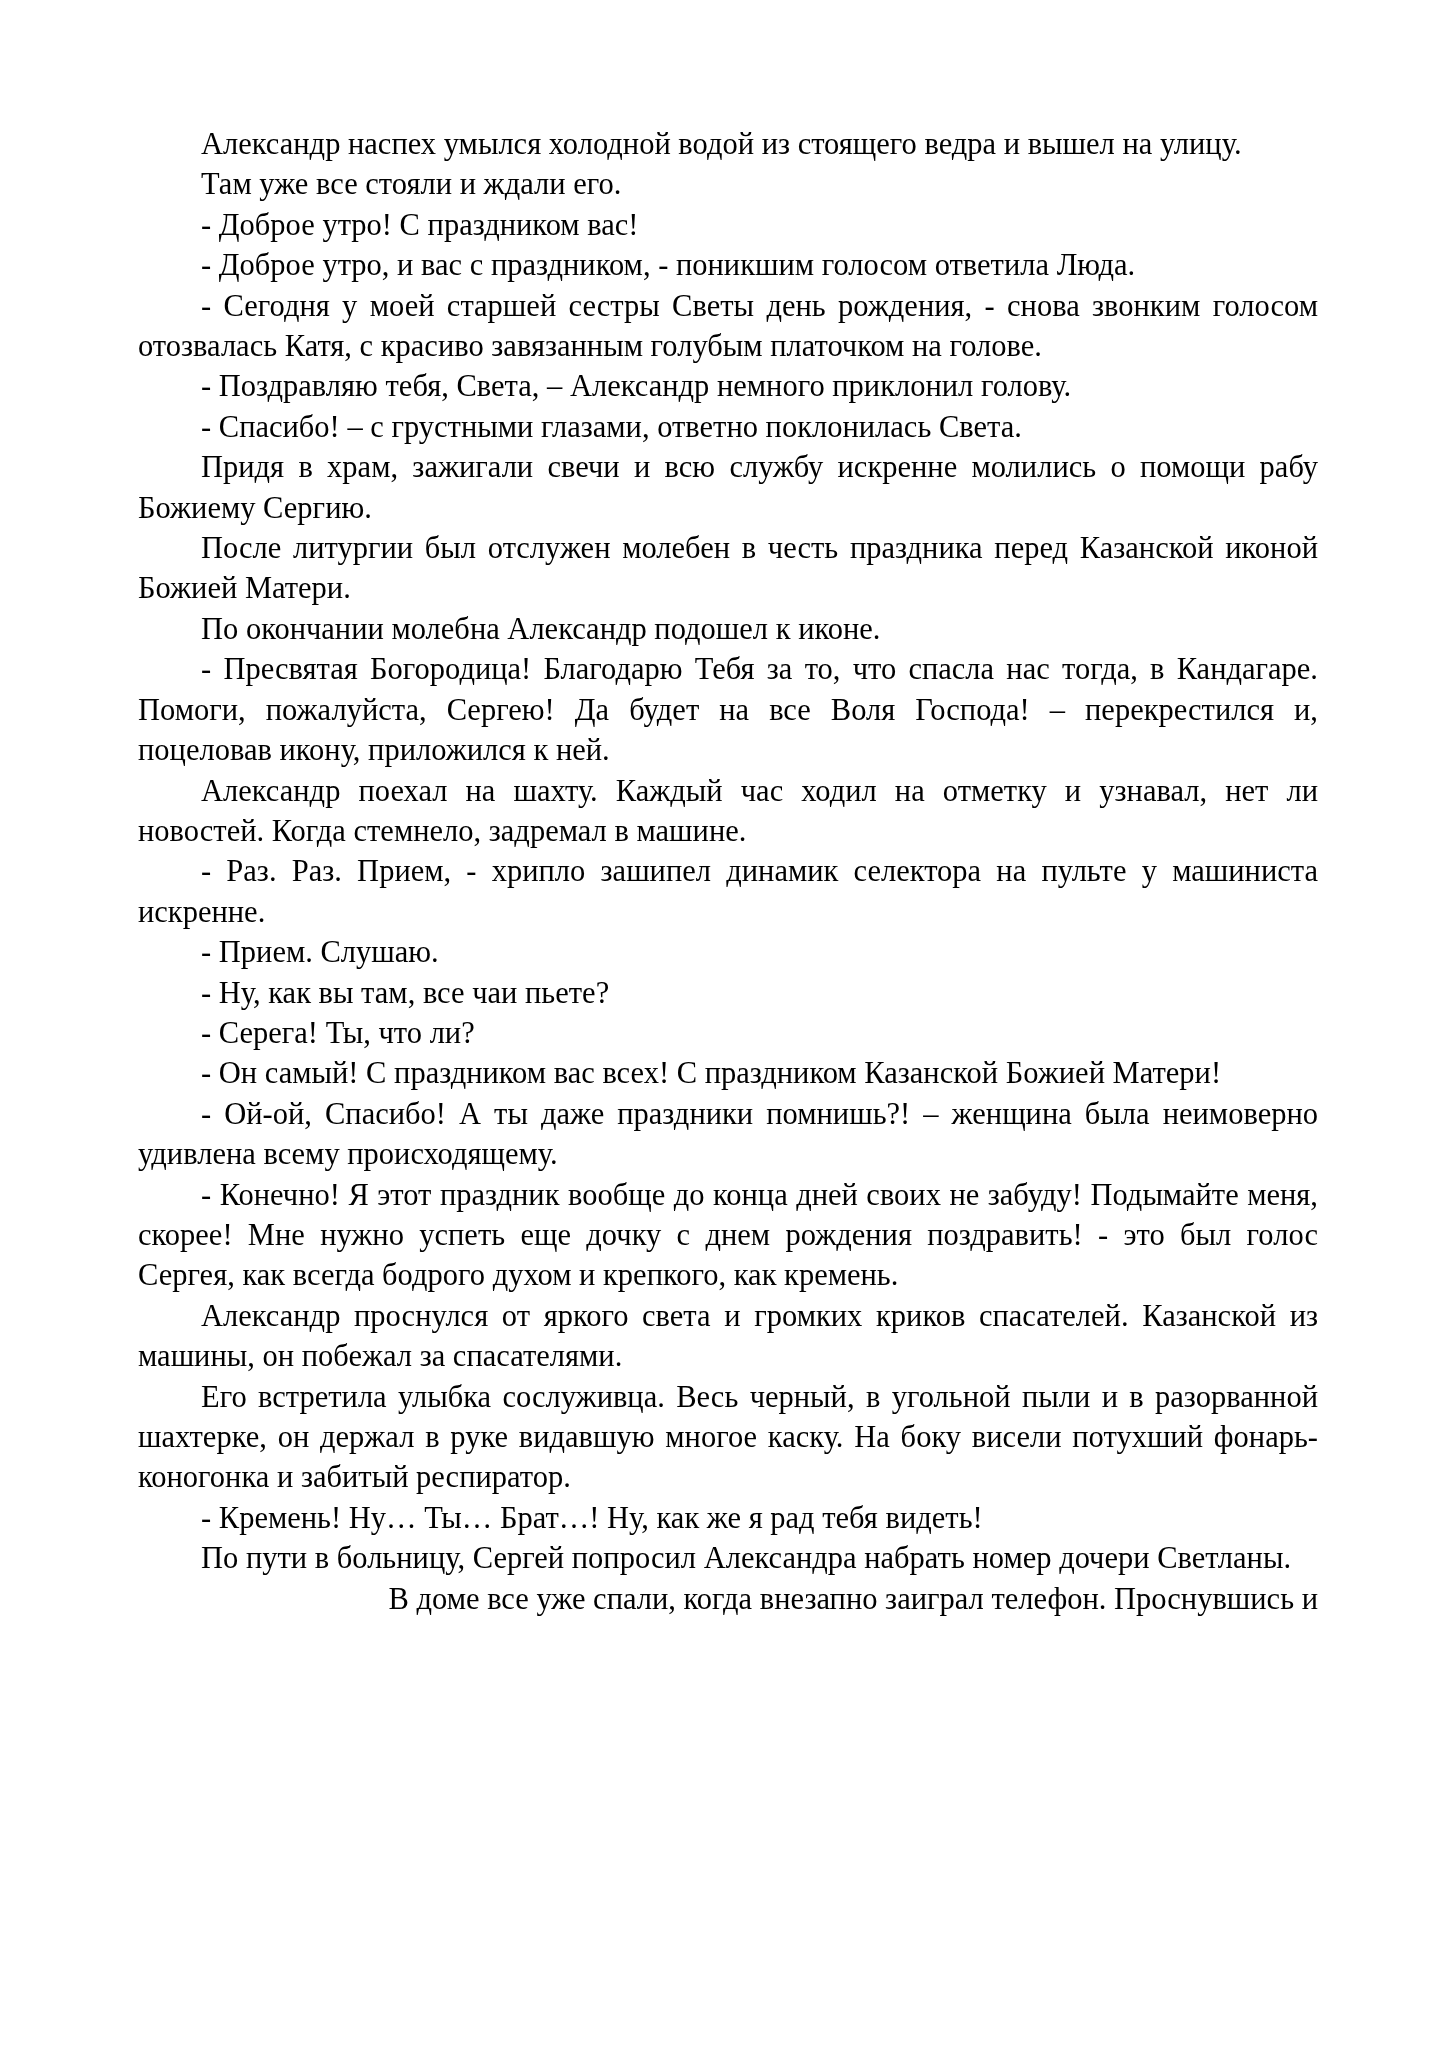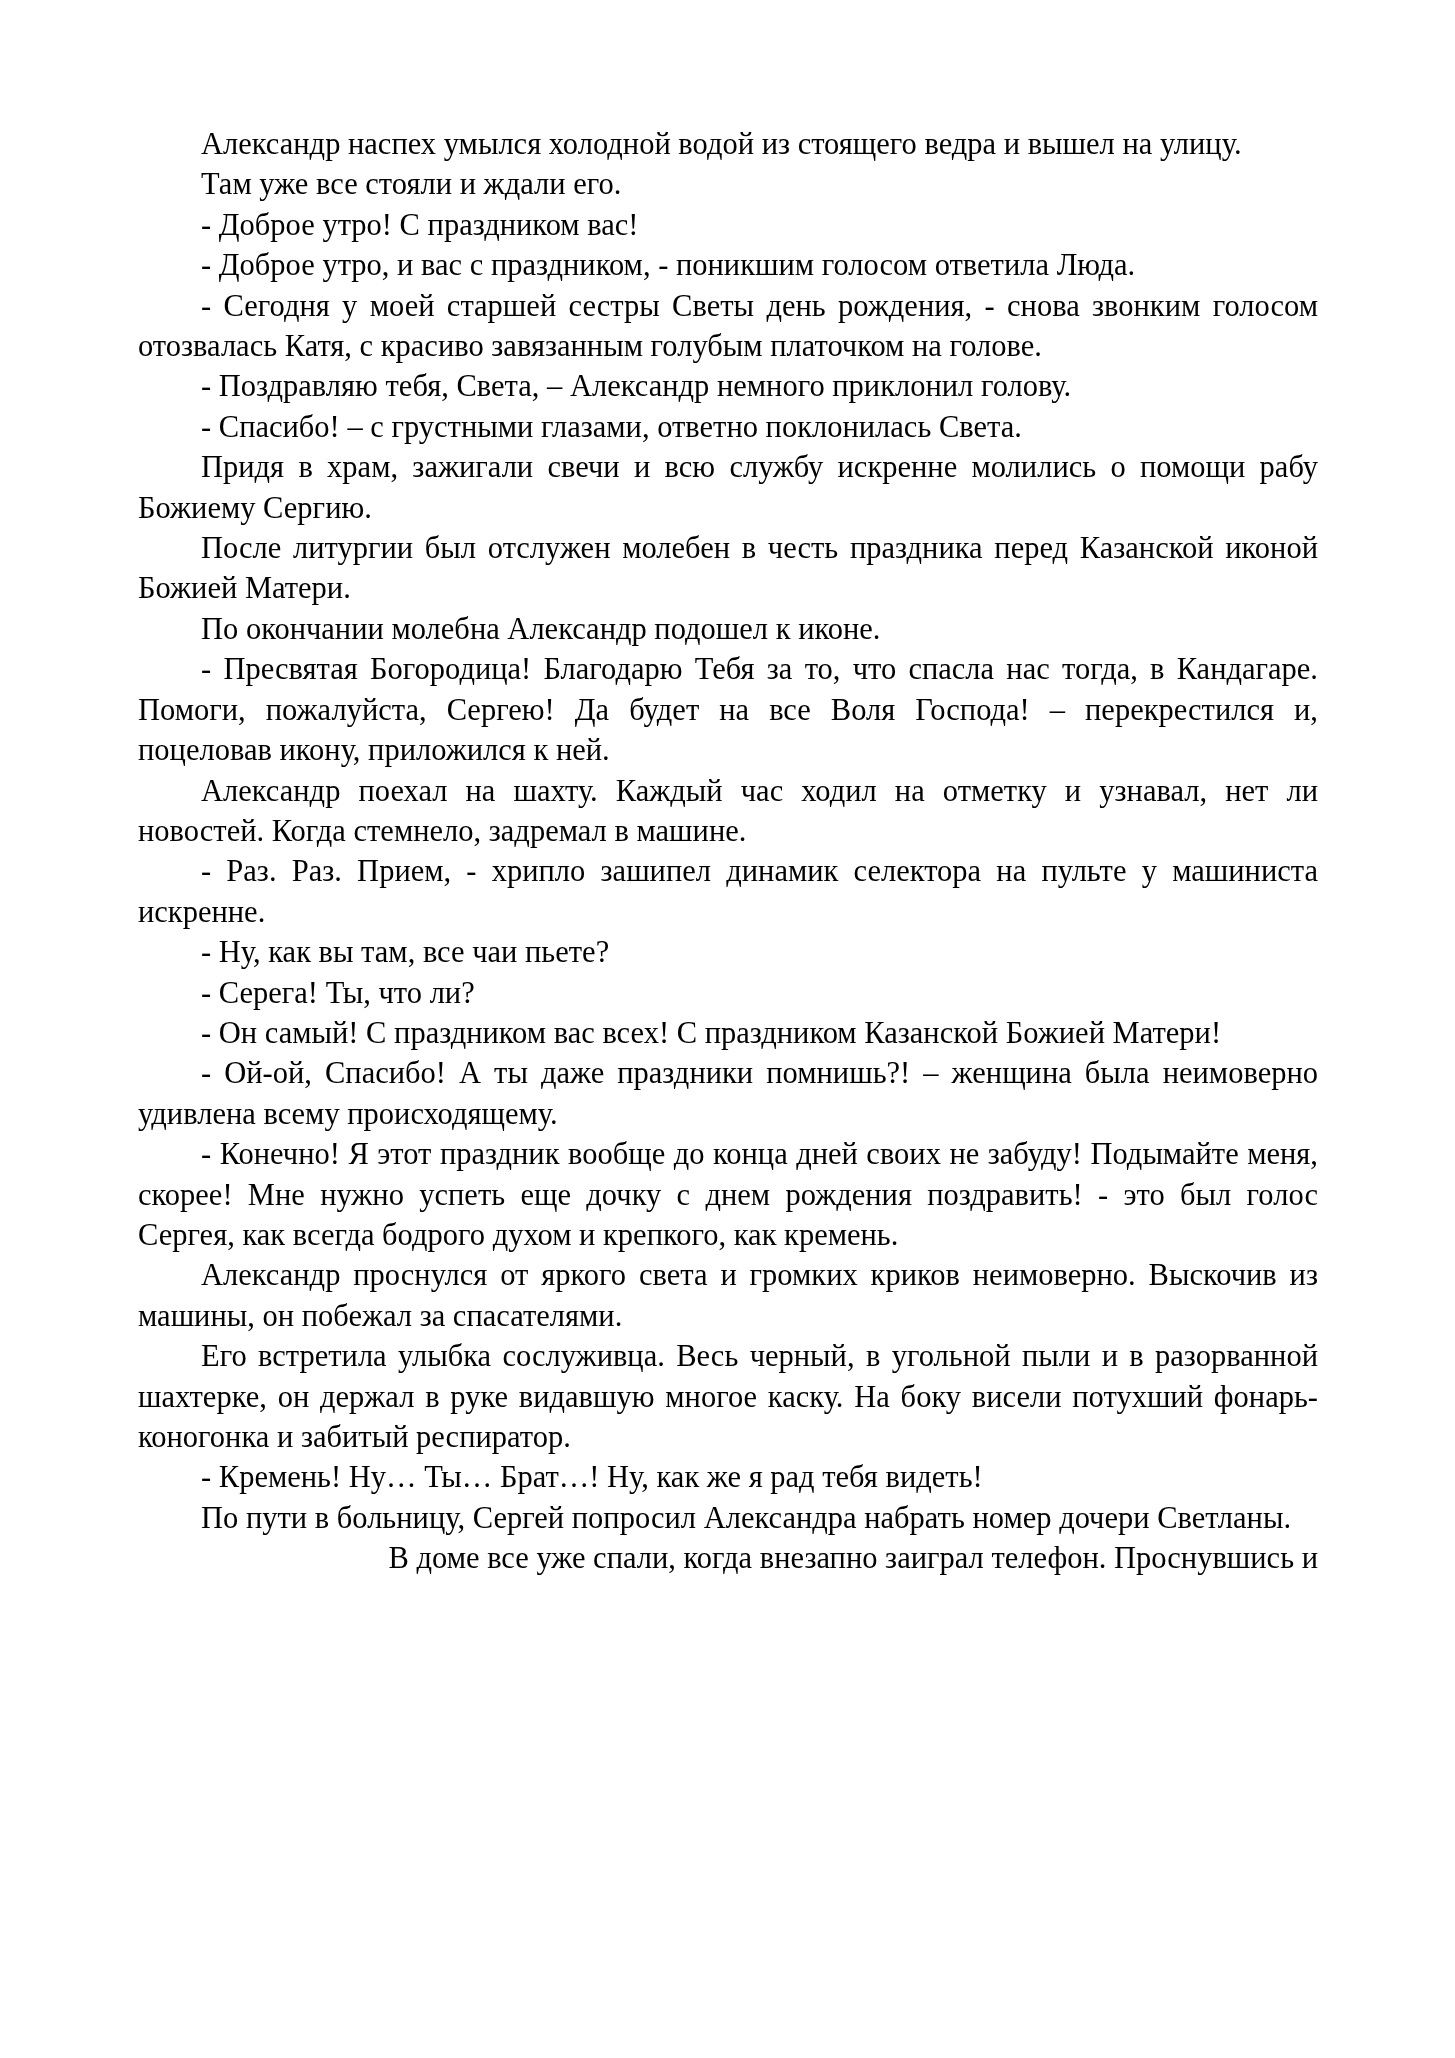--- a/index.html
+++ b/index.html
@@ -52,24 +52,25 @@
       <p class="para">- Доброе утро, и вас с праздником, - поникшим голосом ответила Люда.</p>
       <p class="para">- Сегодня у моей старшей сестры Светы день рождения, - снова звонким голосом отозвалась Катя, с красиво завязанным голубым платочком на голове.</p>
       <p class="para">- Поздравляю тебя, Света, – Александр немного приклонил голову.</p>
       <p class="para">- Спасибо! – с грустными глазами, ответно поклонилась Света.</p>
       <p class="para">Придя в храм, зажигали свечи и всю службу искренне молились о помощи рабу Божиему Сергию.</p>
       <p class="para">После литургии был отслужен молебен в честь праздника перед Казанской иконой Божией Матери.</p>
       <p class="para">По окончании молебна Александр подошел к иконе.</p>
       <p class="para">- Пресвятая Богородица! Благодарю Тебя за то, что спасла нас тогда, в Кандагаре. Помоги, пожалуйста, Сергею! Да будет на все Воля Господа! – перекрестился и, поцеловав икону, приложился к ней.</p>
       <p class="para">Александр поехал на шахту. Каждый час ходил на отметку и узнавал, нет ли новостей. Когда стемнело, задремал в машине.</p>
       <p class="para">- Раз. Раз. Прием, - хрипло зашипел динамик селектора на пульте у машиниста искренне.</p>
+      <p class="para">- Прием. Слушаю.</p>
       <p class="para">- Ну, как вы там, все чаи пьете?</p>
       <p class="para">- Серега! Ты, что ли?</p>
       <p class="para">- Он самый! С праздником вас всех! С праздником Казанской Божией Матери!</p>
       <p class="para">- Ой-ой, Спасибо! А ты даже праздники помнишь?! – женщина была неимоверно удивлена всему происходящему.</p>
       <p class="para">- Конечно! Я этот праздник вообще до конца дней своих не забуду! Подымайте меня, скорее! Мне нужно успеть еще дочку с днем рождения поздравить! - это был голос Сергея, как всегда бодрого духом и крепкого, как кремень.</p>
-      <p class="para">Александр проснулся от яркого света и громких криков неимоверно. Выскочив из машины, он побежал за спасателями.</p>
+      <p class="para">Александр проснулся от яркого света и громких криков спасателей. Казанской из машины, он побежал за спасателями.</p>
       <p class="para">Его встретила улыбка сослуживца. Весь черный, в угольной пыли и в разорванной шахтерке, он держал в руке видавшую многое каску. На боку висели потухший фонарь-коногонка и забитый респиратор.</p>
       <p class="para">- Кремень! Ну… Ты… Брат…! Ну, как же я рад тебя видеть!</p>
       <p class="para">По пути в больницу, Сергей попросил Александра набрать номер дочери Светланы.</p>
       <p class="para">В доме все уже спали, когда внезапно заиграл телефон. Проснувшись и</p>
     </div>
 </div>
 
 </body></html>

